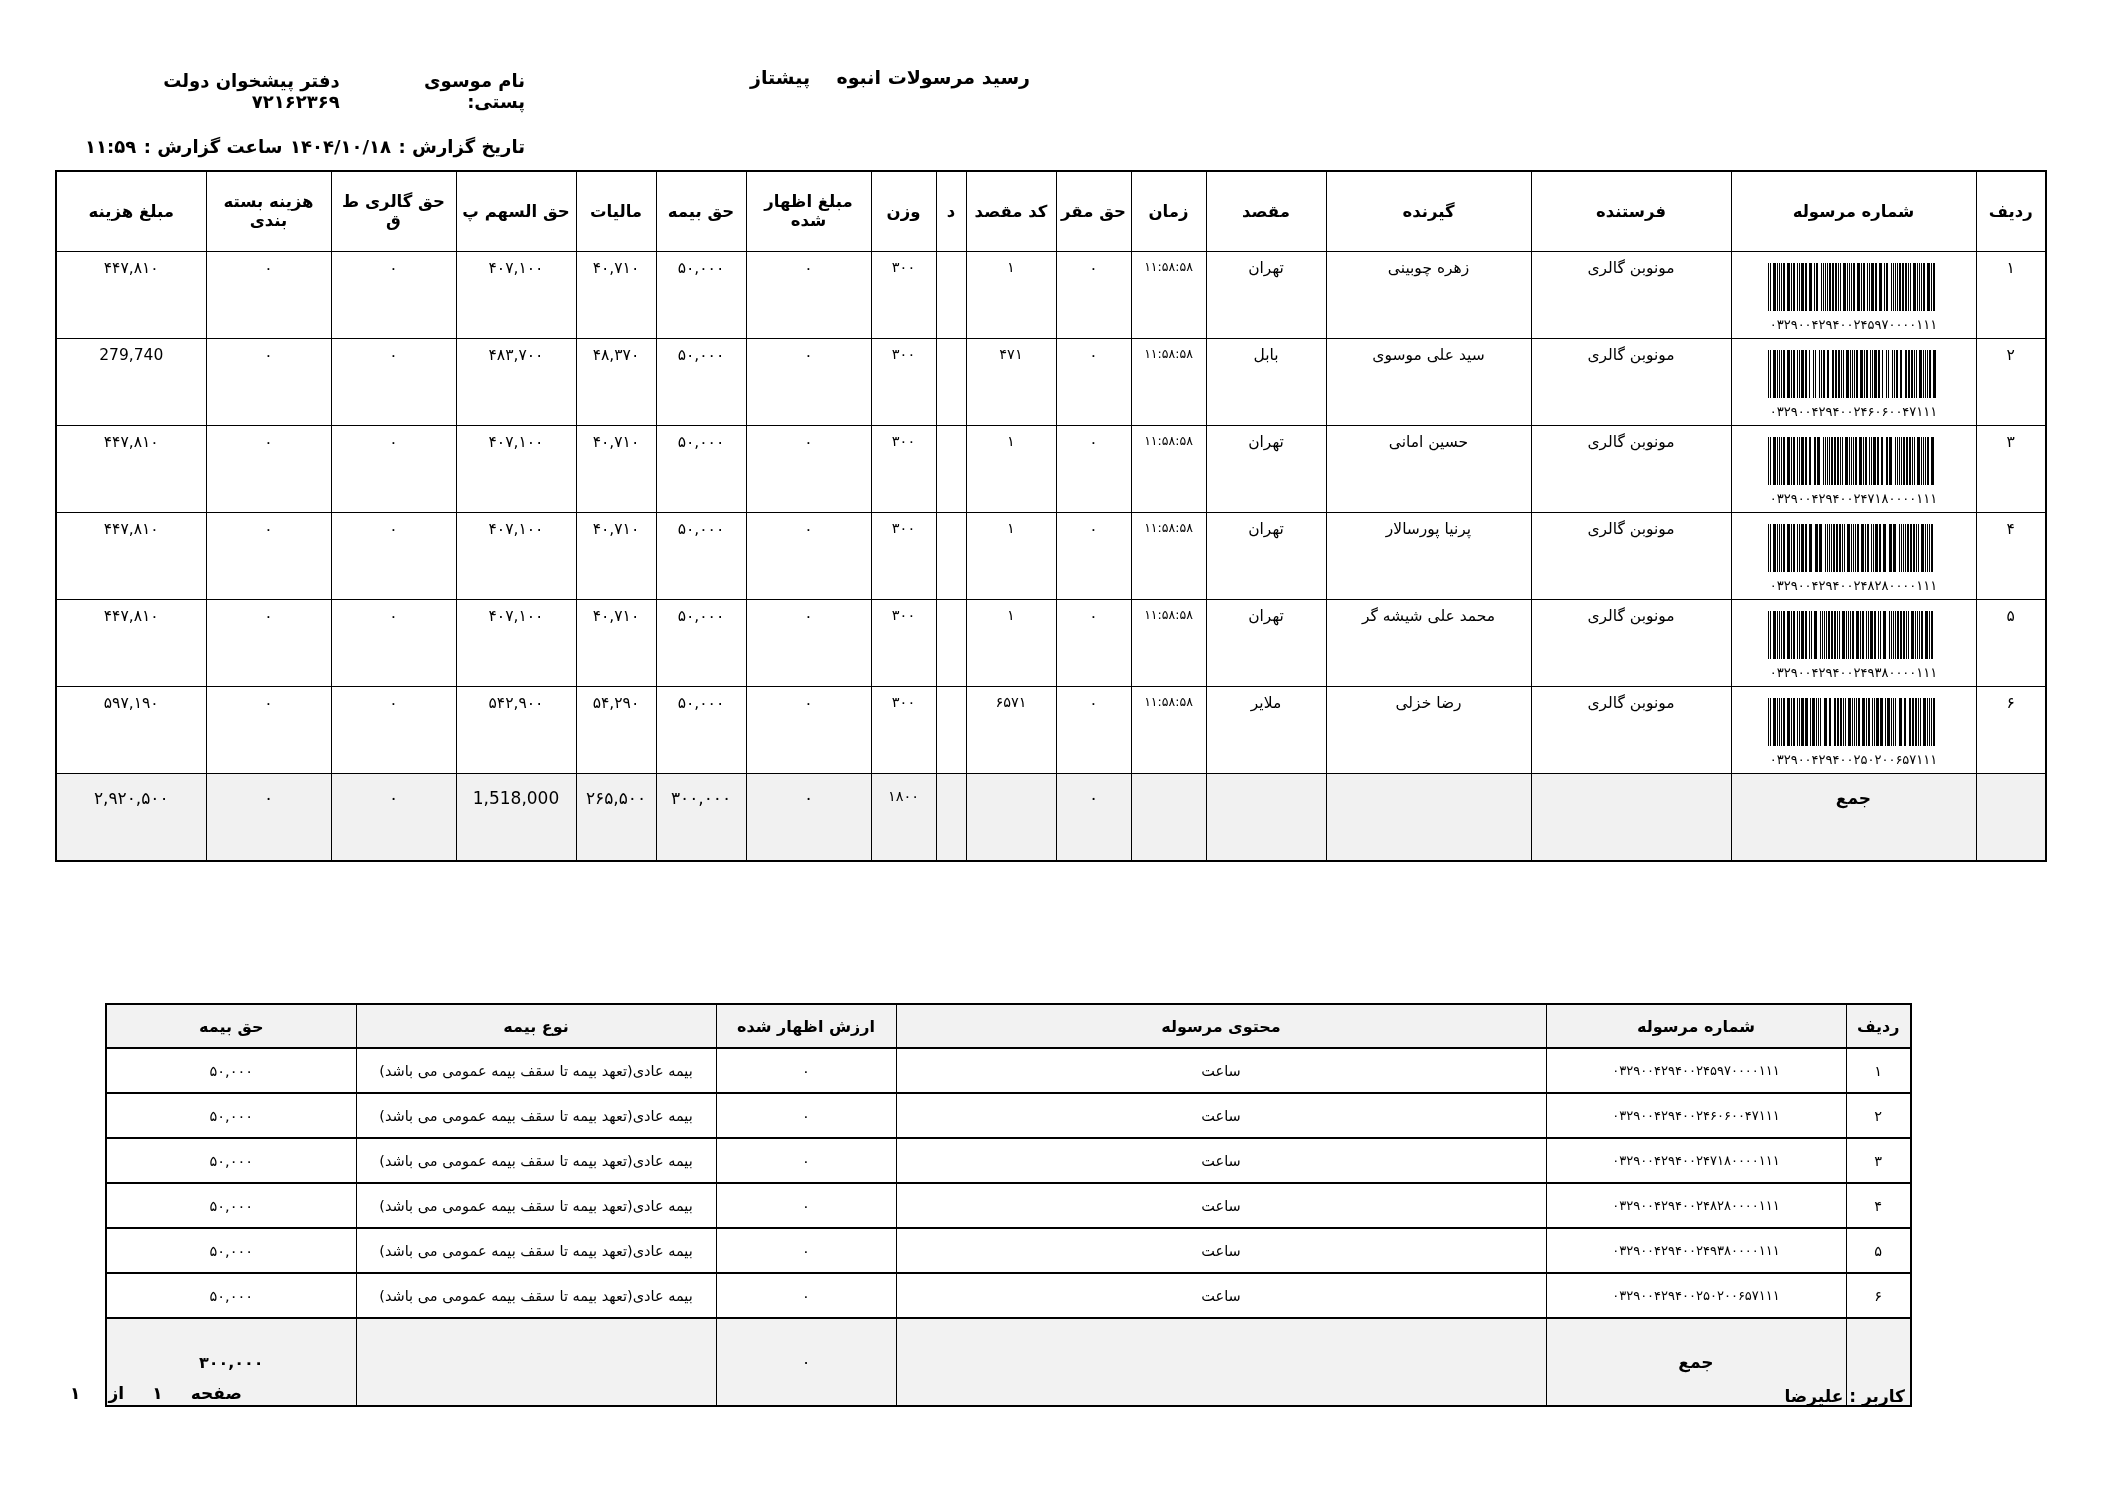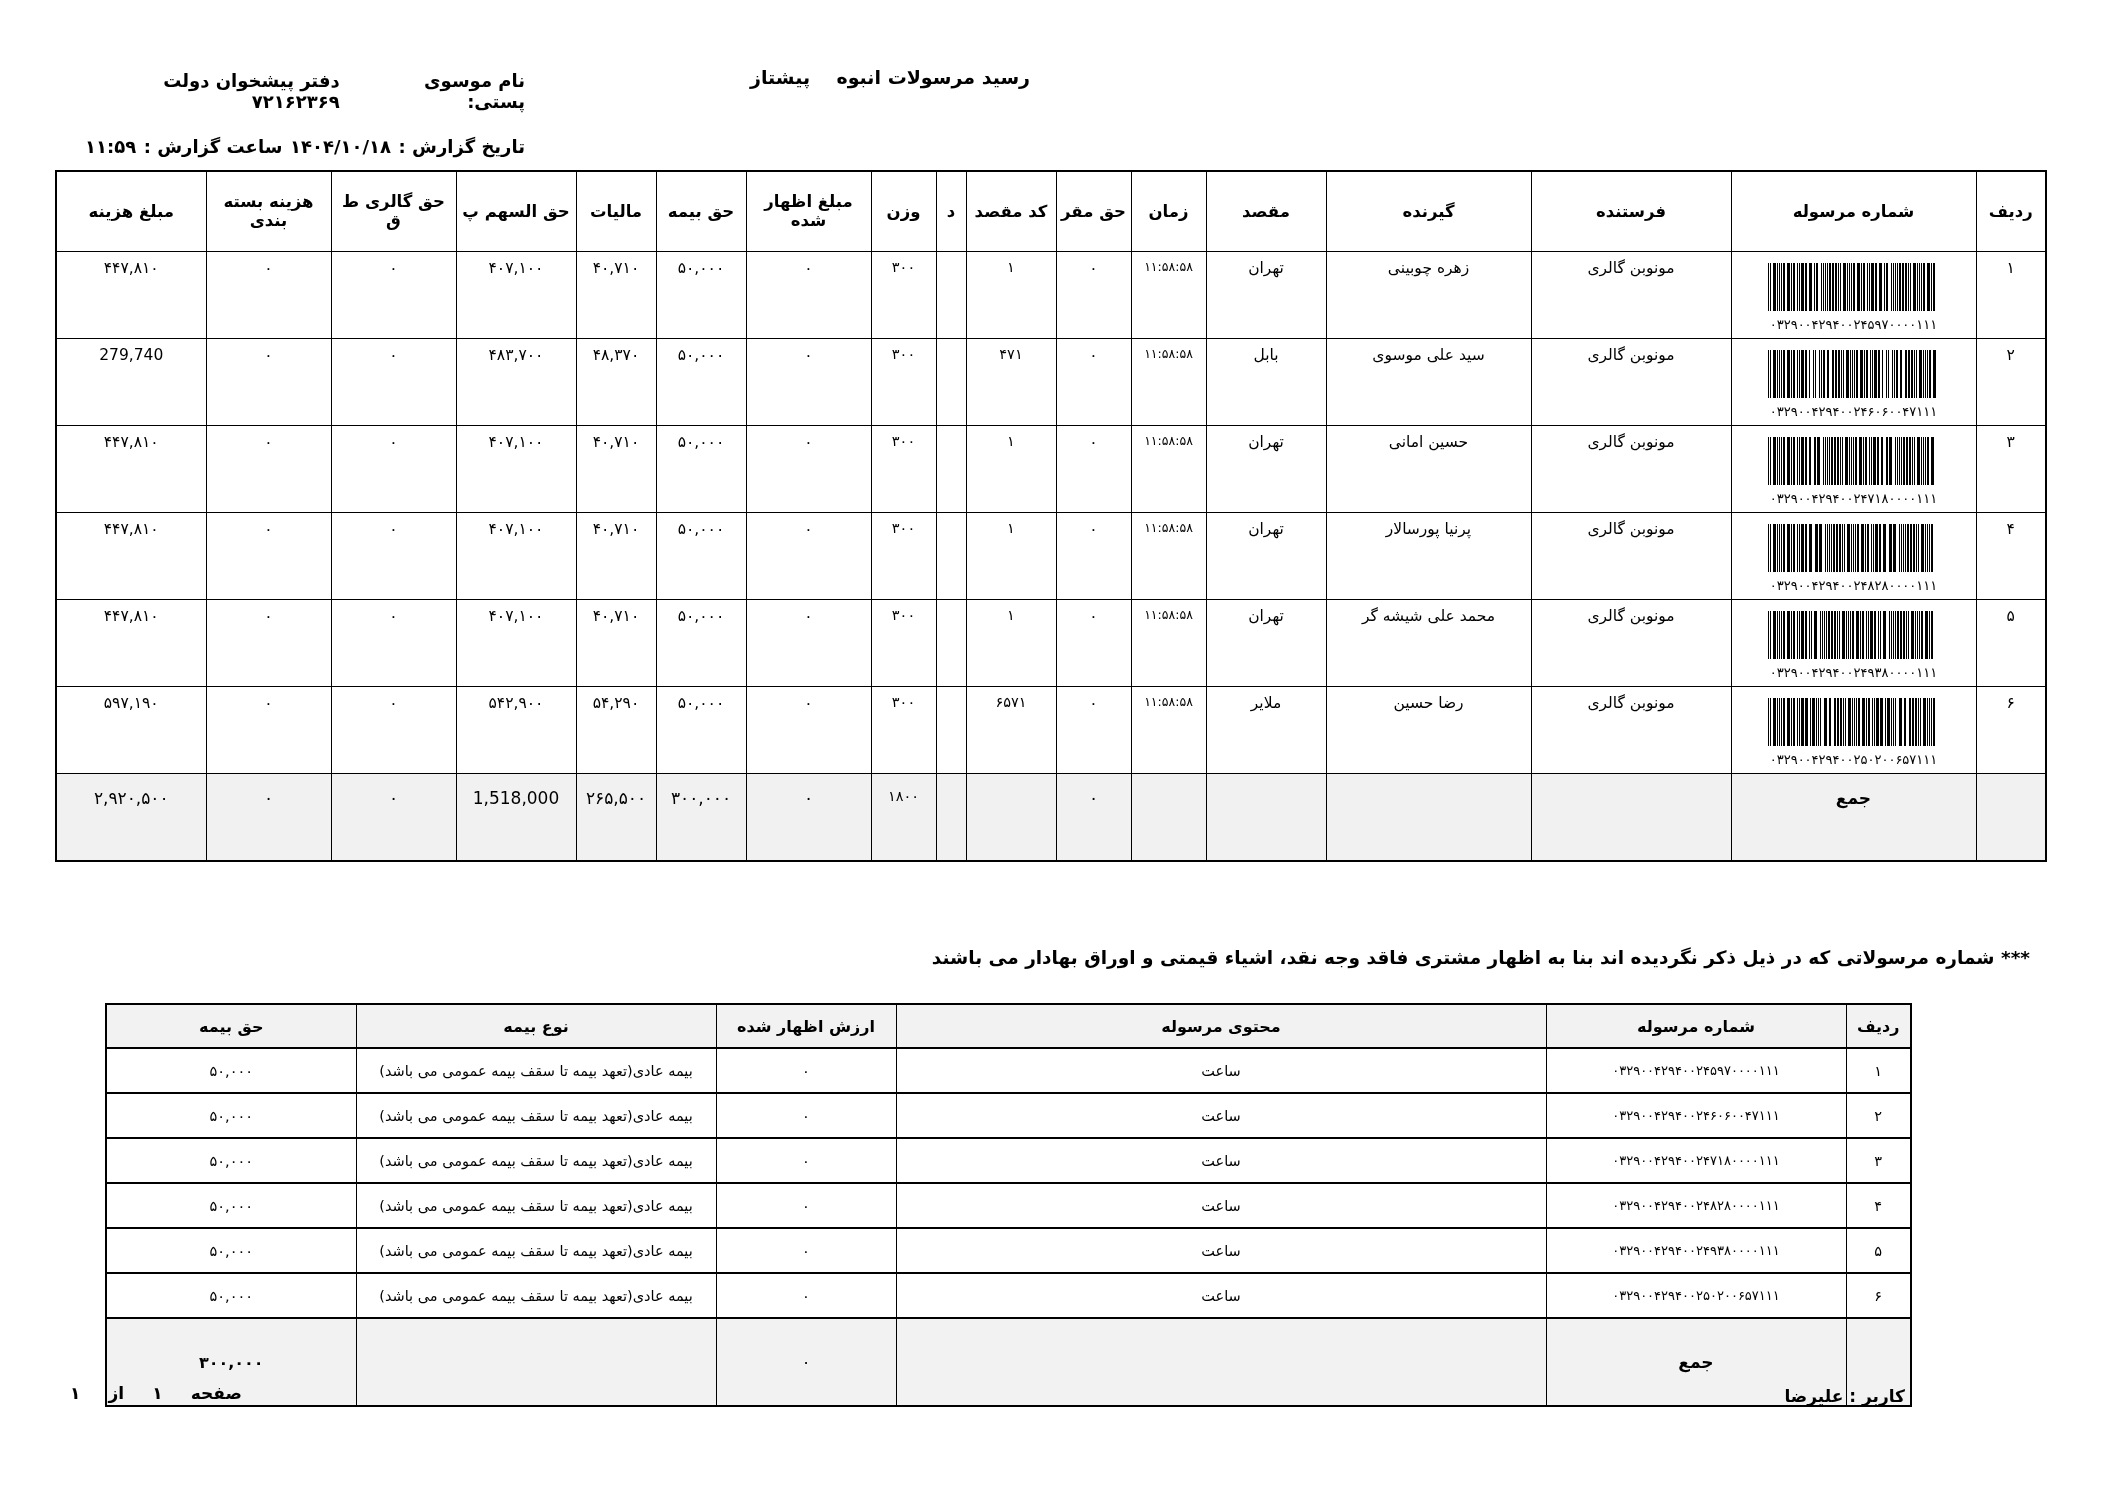--- a/index.html
+++ b/index.html
@@ -562,21 +562,21 @@
               <i style="width: 1px; margin-right: 2px;"></i>
               <i style="width: 3px; margin-right: 1px;"></i>
               <i style="width: 1px; margin-right: 1px;"></i>
               <i style="width: 1px; margin-right: 1px;"></i>
               <i style="width: 1px; margin-right: 1px;"></i>
               <i style="width: 2px; margin-right: 2px;"></i>
             </div>
             <div class="bc-num">۰۳۲۹۰۰۴۲۹۴۰۰۲۵۰۲۰۰۶۵۷۱۱۱</div>
           </td>
           <td class="c-sender">مونوبن گالری</td>
-          <td class="c-receiver">رضا حسین</td>
+          <td class="c-receiver">رضا خزلی</td>
           <td class="c-destination">ملایر</td>
           <td class="c-time">۱۱:۵۸:۵۸</td>
           <td class="c-base_fee">۰</td>
           <td class="c-dest_code">۶۵۷۱</td>
           <td class="c-d"></td>
           <td class="c-weight">۳۰۰</td>
           <td class="c-declared_amount">۰</td>
           <td class="c-insurance_fee">۵۰,۰۰۰</td>
           <td class="c-tax">۵۴,۲۹۰</td>
           <td class="c-share_p">۵۴۲,۹۰۰</td>
@@ -599,21 +599,20 @@
           <td class="c-insurance_fee">۳۰۰,۰۰۰</td>
           <td class="c-tax">۲۶۵,۵۰۰</td>
           <td class="c-share_p">1,518,000</td>
           <td class="c-share_tq">۰</td>
           <td class="c-packaging_cost">۰</td>
           <td class="c-amount_rial">۲,۹۲۰,۵۰۰</td>
         </tr>
       </tbody>
   </table>
 
-  <div class="note">*** شماره مرسولاتی که در ذیل ذکر نگردیده اند بنا به اظهار مشتری فاقد وجه نقد، اشیاء قیمتی و اوراق بهادار می باشند</div>
 
   <table class="ins-table">
     <colgroup>
       <col style="width:65px">
         <col style="width:300px">
         <col style="width:650px">
       <col style="width:180px">
         <col style="width:360px">
         <col style="width:250px">
     </colgroup>

